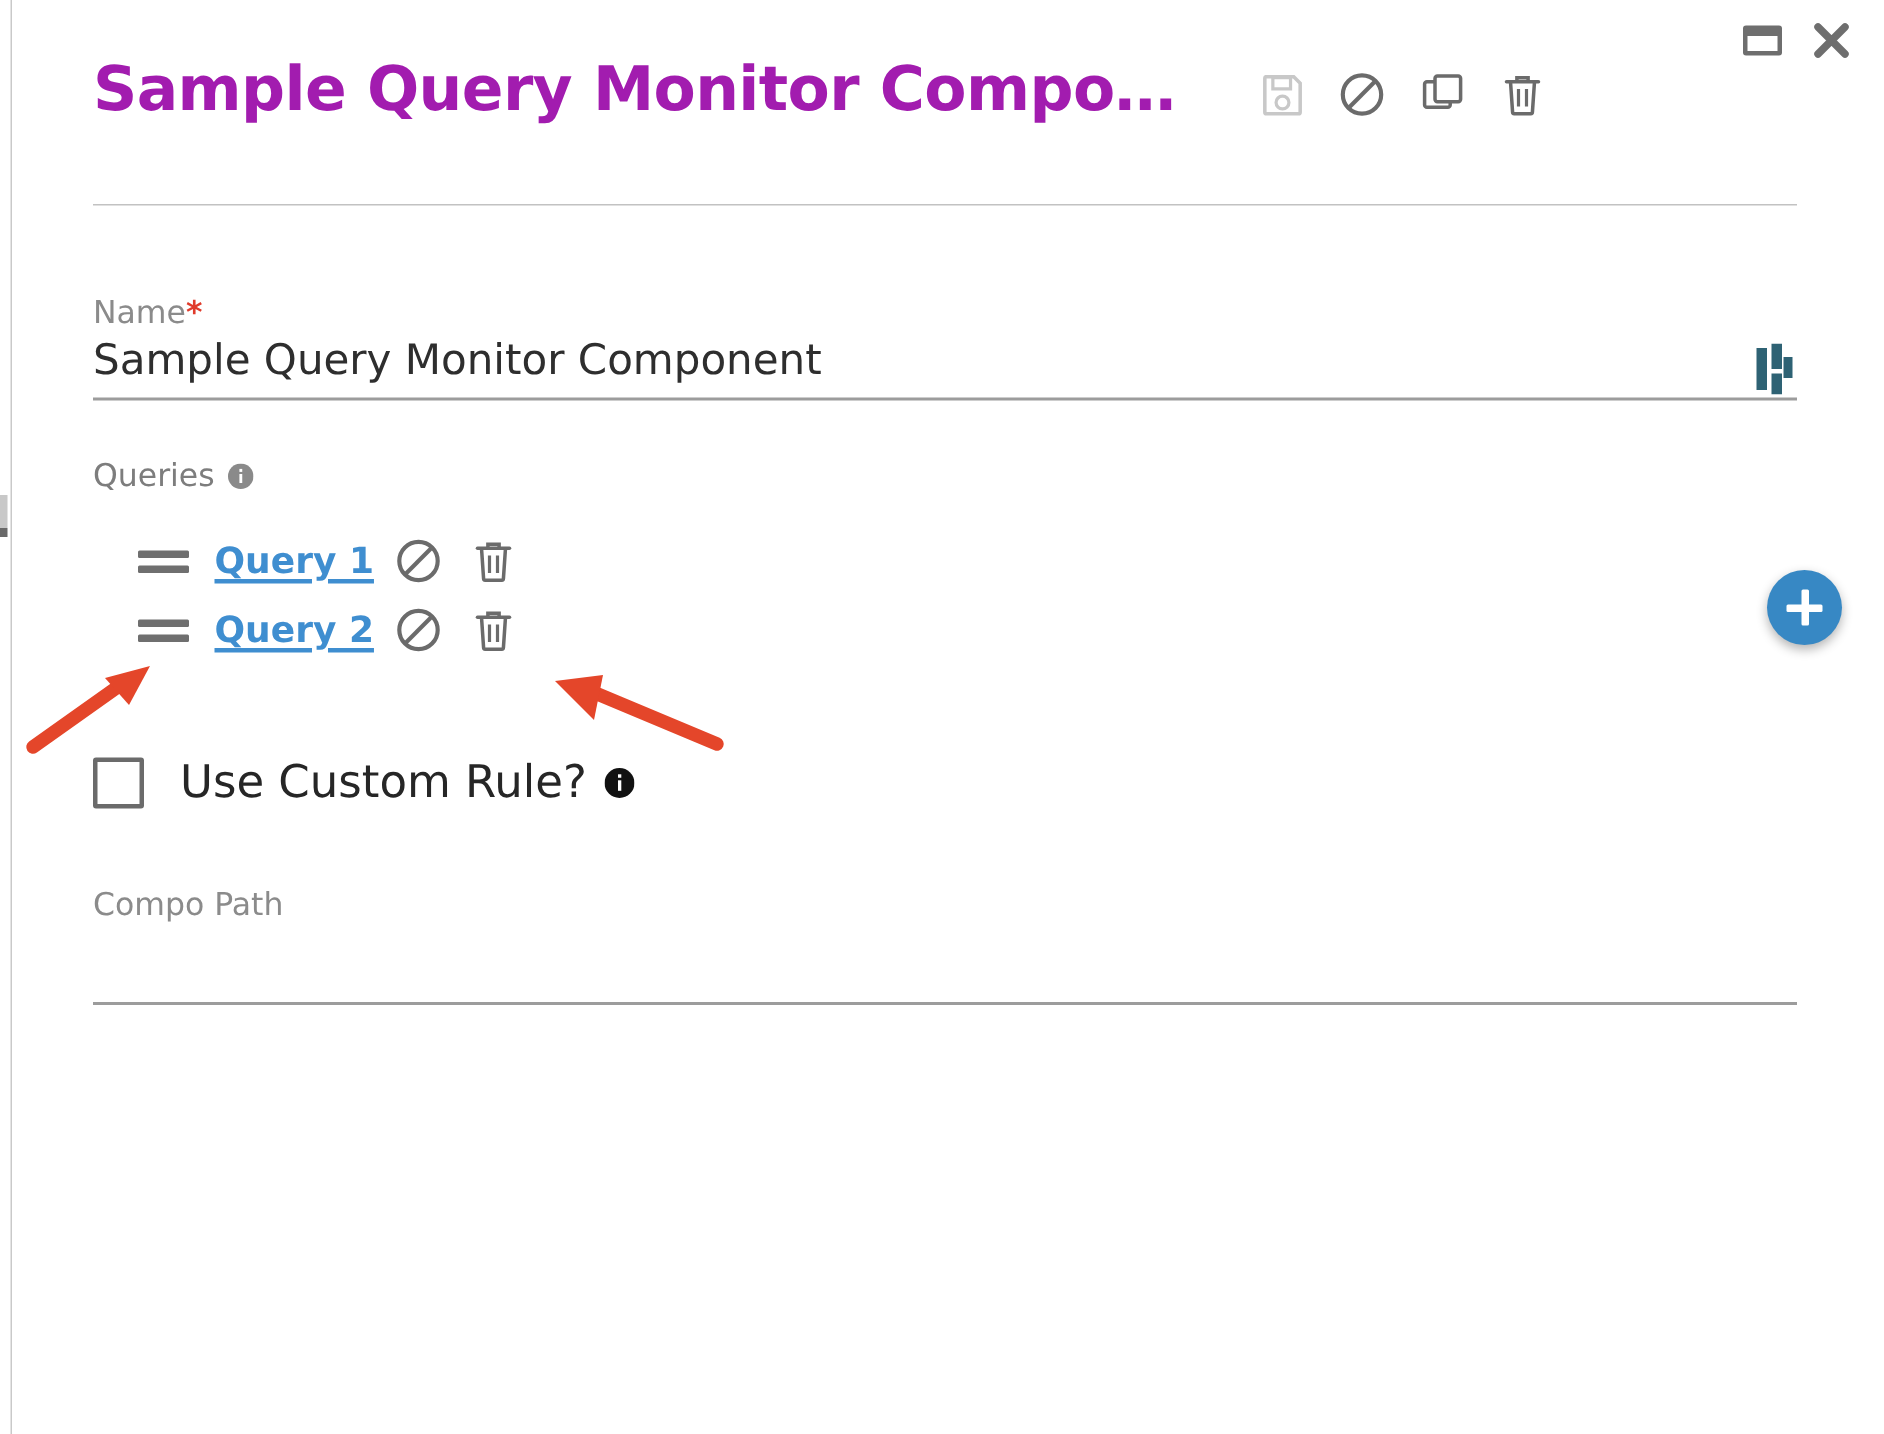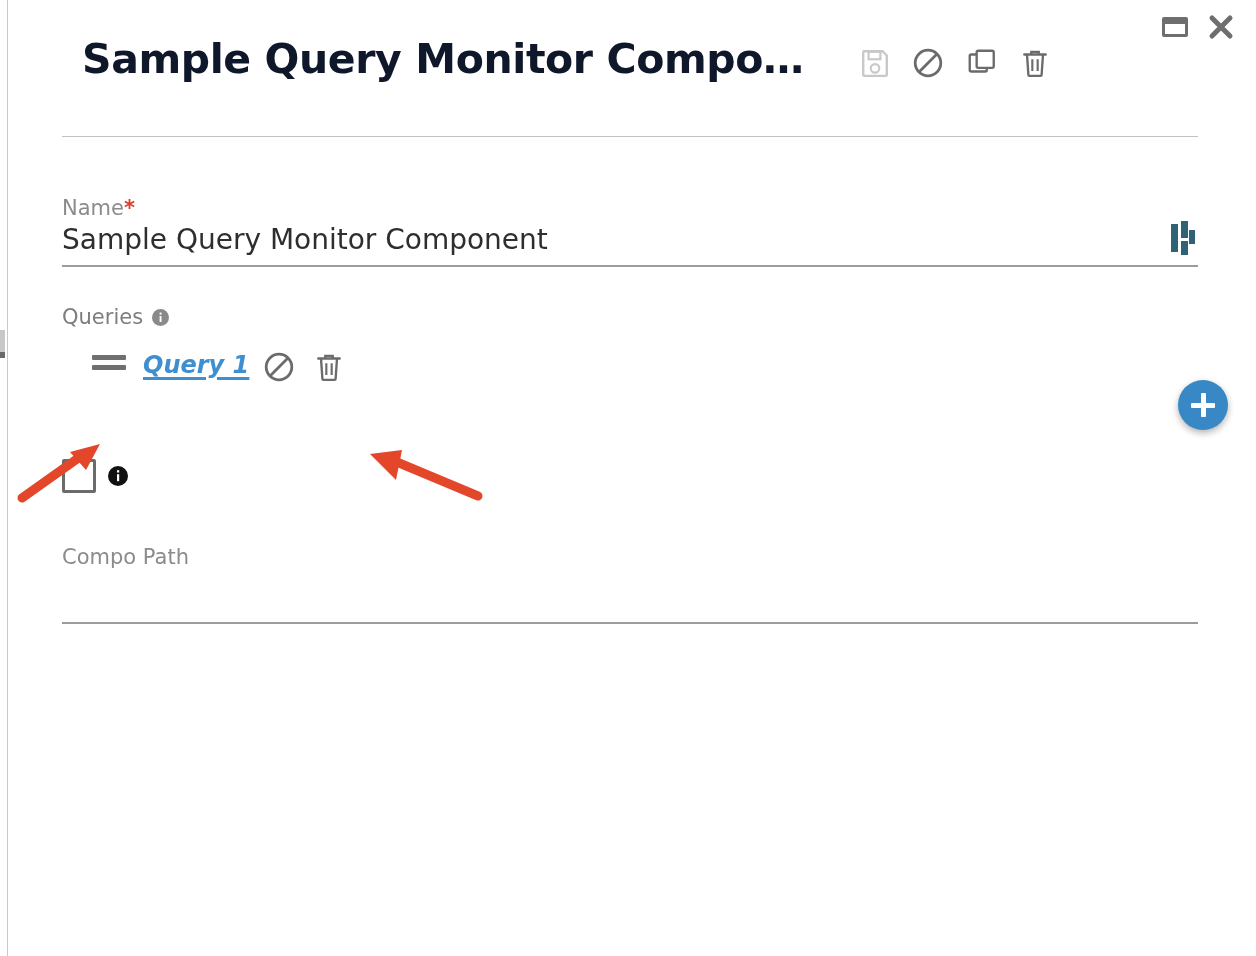--- a/index.html
+++ b/index.html
@@ -58,25 +58,24 @@
   .dialog-header {
     position: absolute;
     left: 62px; top: 36px;
     right: 58px;
     display: flex;
     align-items: center;
   }
   .dialog-title {
     font-size: 41px;
     font-weight: 700;
-    color: #0f172a;
+    color: #a21caf;
     letter-spacing: -0.4px;
     white-space: nowrap;
     line-height: 1.15;
-    margin-left: 20px;
   }
   .header-actions {
     display: flex;
     align-items: center;
     gap: 22px;
     margin-left: 56px;
     padding-top: 6px;
   }
 
   .rule-top {
@@ -107,21 +106,21 @@
     line-height: 1.35;
     padding-bottom: 6px;
     font-weight: 400;
     min-height: 38px;
   }
   .field-value.disabled { color: #b1b1b1; }
 
   .underline-solid { border-bottom: 2px solid #9c9c9c; }
   .underline-dotted { border-bottom: 2px dotted #c0c0c0; }
 
-  .name-row { display: flex; align-items: flex-start; }
+  .name-row { display: flex; align-items: flex-end; }
   .name-row .field-value { flex: 1 1 auto; }
 
   .brand-mark {
     flex: 0 0 auto;
     width: 30px; height: 34px;
     margin-bottom: 2px;
   }
 
   .field-name-wrap { margin-bottom: 38px; margin-top: 28px; }
   .field-impl-wrap { margin-bottom: 26px; }
@@ -137,22 +136,22 @@
   }
   .info-dot {
     display: inline-flex;
     width: 17px; height: 17px;
     flex: 0 0 auto;
   }
 
   .query-list { margin-top: 22px; }
   .query-row {
     display: flex;
+    align-items: center;
     height: 46px;
-    font-style: italic;
   }
   .drag-handle {
     width: 34px; height: 22px;
     margin-left: 30px;
     flex: 0 0 auto;
     cursor: grab;
     display: flex;
     flex-direction: column;
     justify-content: center;
     gap: 5px;
@@ -358,26 +357,48 @@
         <span class="row-icon trash">
           <svg viewBox="0 0 26 30" width="28" height="32" aria-hidden="true">
             <path d="M3 7 h20" stroke="#6b6b6b" stroke-width="2.2" stroke-linecap="round"></path>
             <path d="M9.5 7 V4.5 h7 V7" fill="none" stroke="#6b6b6b" stroke-width="2.2"></path>
             <path d="M5.5 7 l1.3 19 a1 1 0 0 0 1 1 h10.4 a1 1 0 0 0 1 -1 L20.5 7" fill="none" stroke="#6b6b6b" stroke-width="2.2"></path>
             <path d="M10.5 11.5 v11 M15.5 11.5 v11" stroke="#6b6b6b" stroke-width="2"></path>
           </svg>
         </span>
       </div>
 
+      <div class="query-row">
+        <span class="drag-handle">
+          <span></span>
+            <span></span>
+        </span>
+        <a class="query-link">Query 2</a>
+        <span class="row-icon">
+          <svg viewBox="0 0 30 30" width="32" height="32" aria-hidden="true">
+            <circle cx="15" cy="15" r="12" fill="none" stroke="#6b6b6b" stroke-width="2.6"></circle>
+            <line x1="6.6" y1="23.4" x2="23.4" y2="6.6" stroke="#6b6b6b" stroke-width="2.6"></line>
+          </svg>
+        </span>
+        <span class="row-icon trash">
+          <svg viewBox="0 0 26 30" width="28" height="32" aria-hidden="true">
+            <path d="M3 7 h20" stroke="#6b6b6b" stroke-width="2.2" stroke-linecap="round"></path>
+            <path d="M9.5 7 V4.5 h7 V7" fill="none" stroke="#6b6b6b" stroke-width="2.2"></path>
+            <path d="M5.5 7 l1.3 19 a1 1 0 0 0 1 1 h10.4 a1 1 0 0 0 1 -1 L20.5 7" fill="none" stroke="#6b6b6b" stroke-width="2.2"></path>
+            <path d="M10.5 11.5 v11 M15.5 11.5 v11" stroke="#6b6b6b" stroke-width="2"></path>
+          </svg>
+        </span>
+      </div>
 
     </div>
   </div>
 
   <div class="custom-rule-row">
     <span class="checkbox" role="checkbox" aria-checked="false"></span>
+    <span class="custom-rule-label">Use Custom Rule?</span>
     <span class="info-dot-dark">
       <svg viewBox="0 0 20 20" width="20" height="20" aria-hidden="true">
         <circle cx="10" cy="10" r="10" fill="#111111"></circle>
         <rect x="9" y="8.2" width="2.2" height="7" fill="#ffffff"></rect>
         <rect x="9" y="4.2" width="2.2" height="2.3" fill="#ffffff"></rect>
       </svg>
     </span>
   </div>
 
   <div class="field rule-path-wrap">

